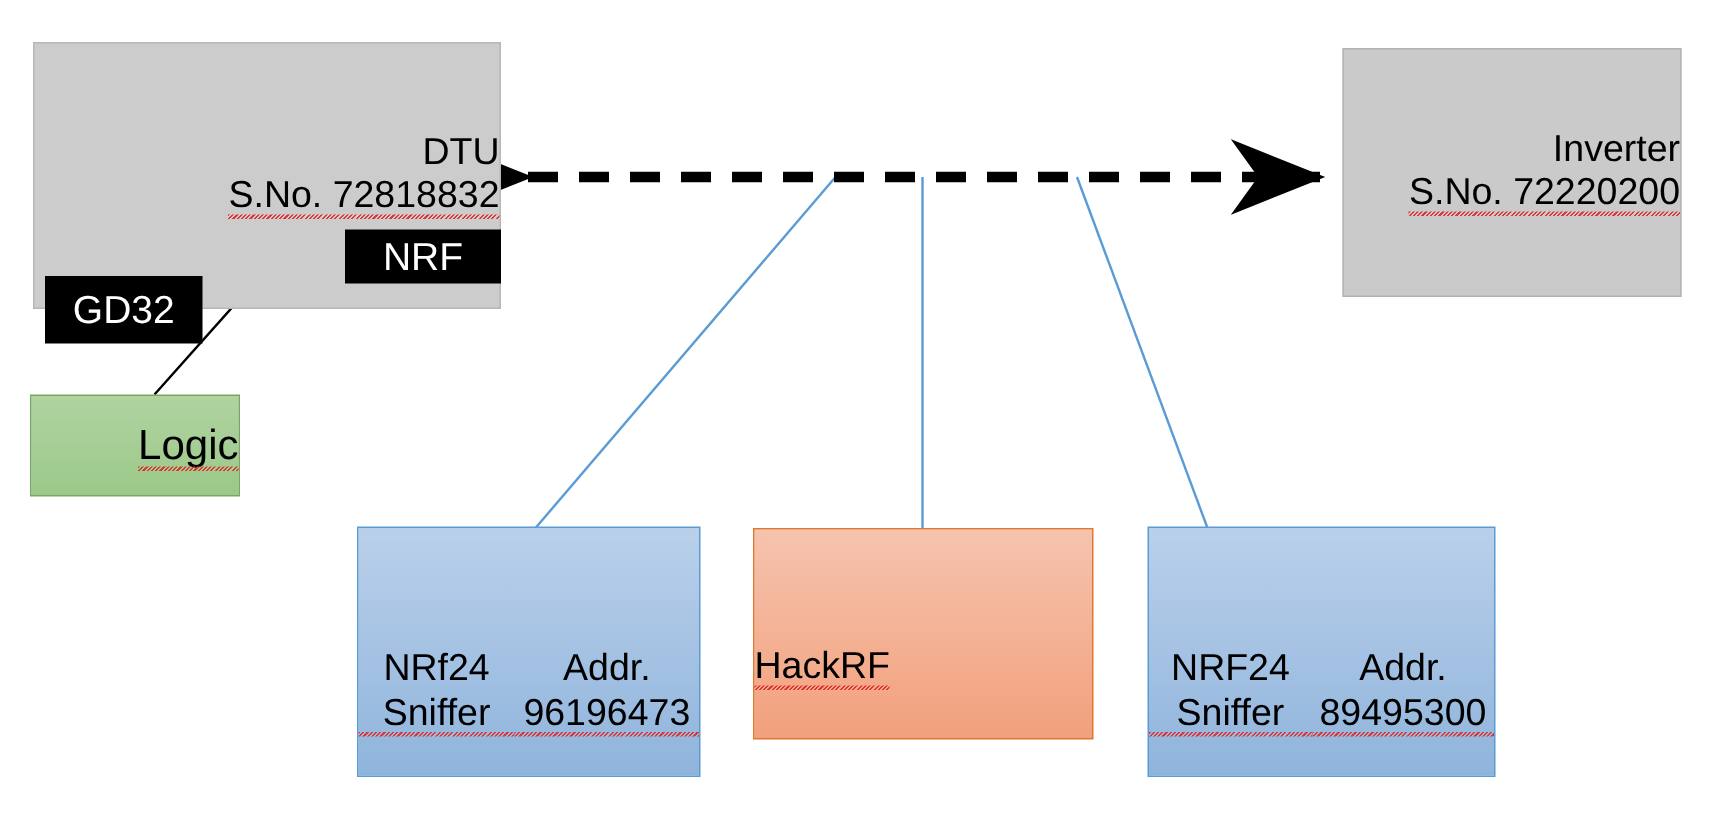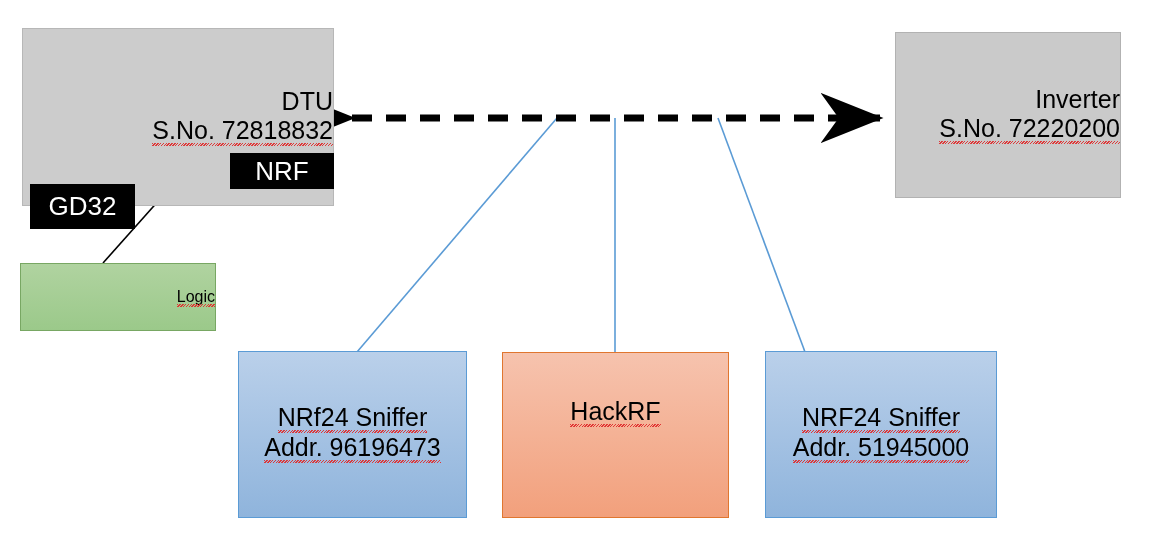--- a/index.html
+++ b/index.html
@@ -67,48 +67,48 @@
     justify-content: center;
     font-size: 26px;
     z-index: 7;
   }
   #chip-gd32 { left: 30px; top: 153px; width: 105px; height: 45px; margin-top: 31px; }
   #chip-nrf  { left: 230px; top: 153px; width: 104px; height: 36px; }
 
   
   #logic {
     left: 20px; top: 263px;
-    width: 196px; height: 68px;
+    width: 140px; height: 68px;
     background: linear-gradient(180deg, #b0d3a0 0%, #9bc98a 100%);
     border: 1px solid #78a763;
-    font-size: 16px;
+    font-size: 28px;
   }
 
   
   .bottom {
     position: absolute;
     box-sizing: border-box;
     display: flex;
-    flex-direction: column;
+    flex-direction: row;
     align-items: center;
     justify-content: flex-start;
     text-align: center;
     z-index: 6;
     color: #000000;
   }
   .blue-box {
     background: linear-gradient(180deg, #bad0ea 0%, #8fb4dc 100%);
     border: 1px solid #5b9bd5;
   }
   .orange-box {
     background: linear-gradient(180deg, #f6c3ae 0%, #f2a07c 100%);
     border: 1px solid #e0762f;
   }
   #sniffer-left  { left: 238px; top: 351px; width: 229px; height: 167px; padding-top: 50px; }
-  #hackrf        { left: 502px; top: 352px; width: 227px; height: 166px; padding-top: 43px; }
+  #hackrf        { left: 502px; top: 352px; width: 227px; height: 141px; padding-top: 43px; }
   #sniffer-right { left: 765px; top: 351px; width: 232px; height: 167px; padding-top: 50px; }
 
   .big  { font-size: 25px; line-height: 1.2; }
   .mid  { font-size: 19px; line-height: 1.22; }
 
   
   .sq {
     position: relative;
     display: inline-block;
   }
@@ -176,16 +176,16 @@
     <div class="big"><span class="sq">NRf24 Sniffer</span></div>
     <div class="big"><span class="sq">Addr. 96196473</span></div>
   </div>
 
   <div class="bottom orange-box" id="hackrf">
     <div class="big"><span class="sq">HackRF</span></div>
   </div>
 
   <div class="bottom blue-box" id="sniffer-right">
     <div class="big"><span class="sq">NRF24 Sniffer</span></div>
-    <div class="big"><span class="sq">Addr. 51945000</span></div>
+    <div class="big"><span class="sq">Addr. 89495300</span></div>
   </div>
 
 </div>
 
 </body></html>

